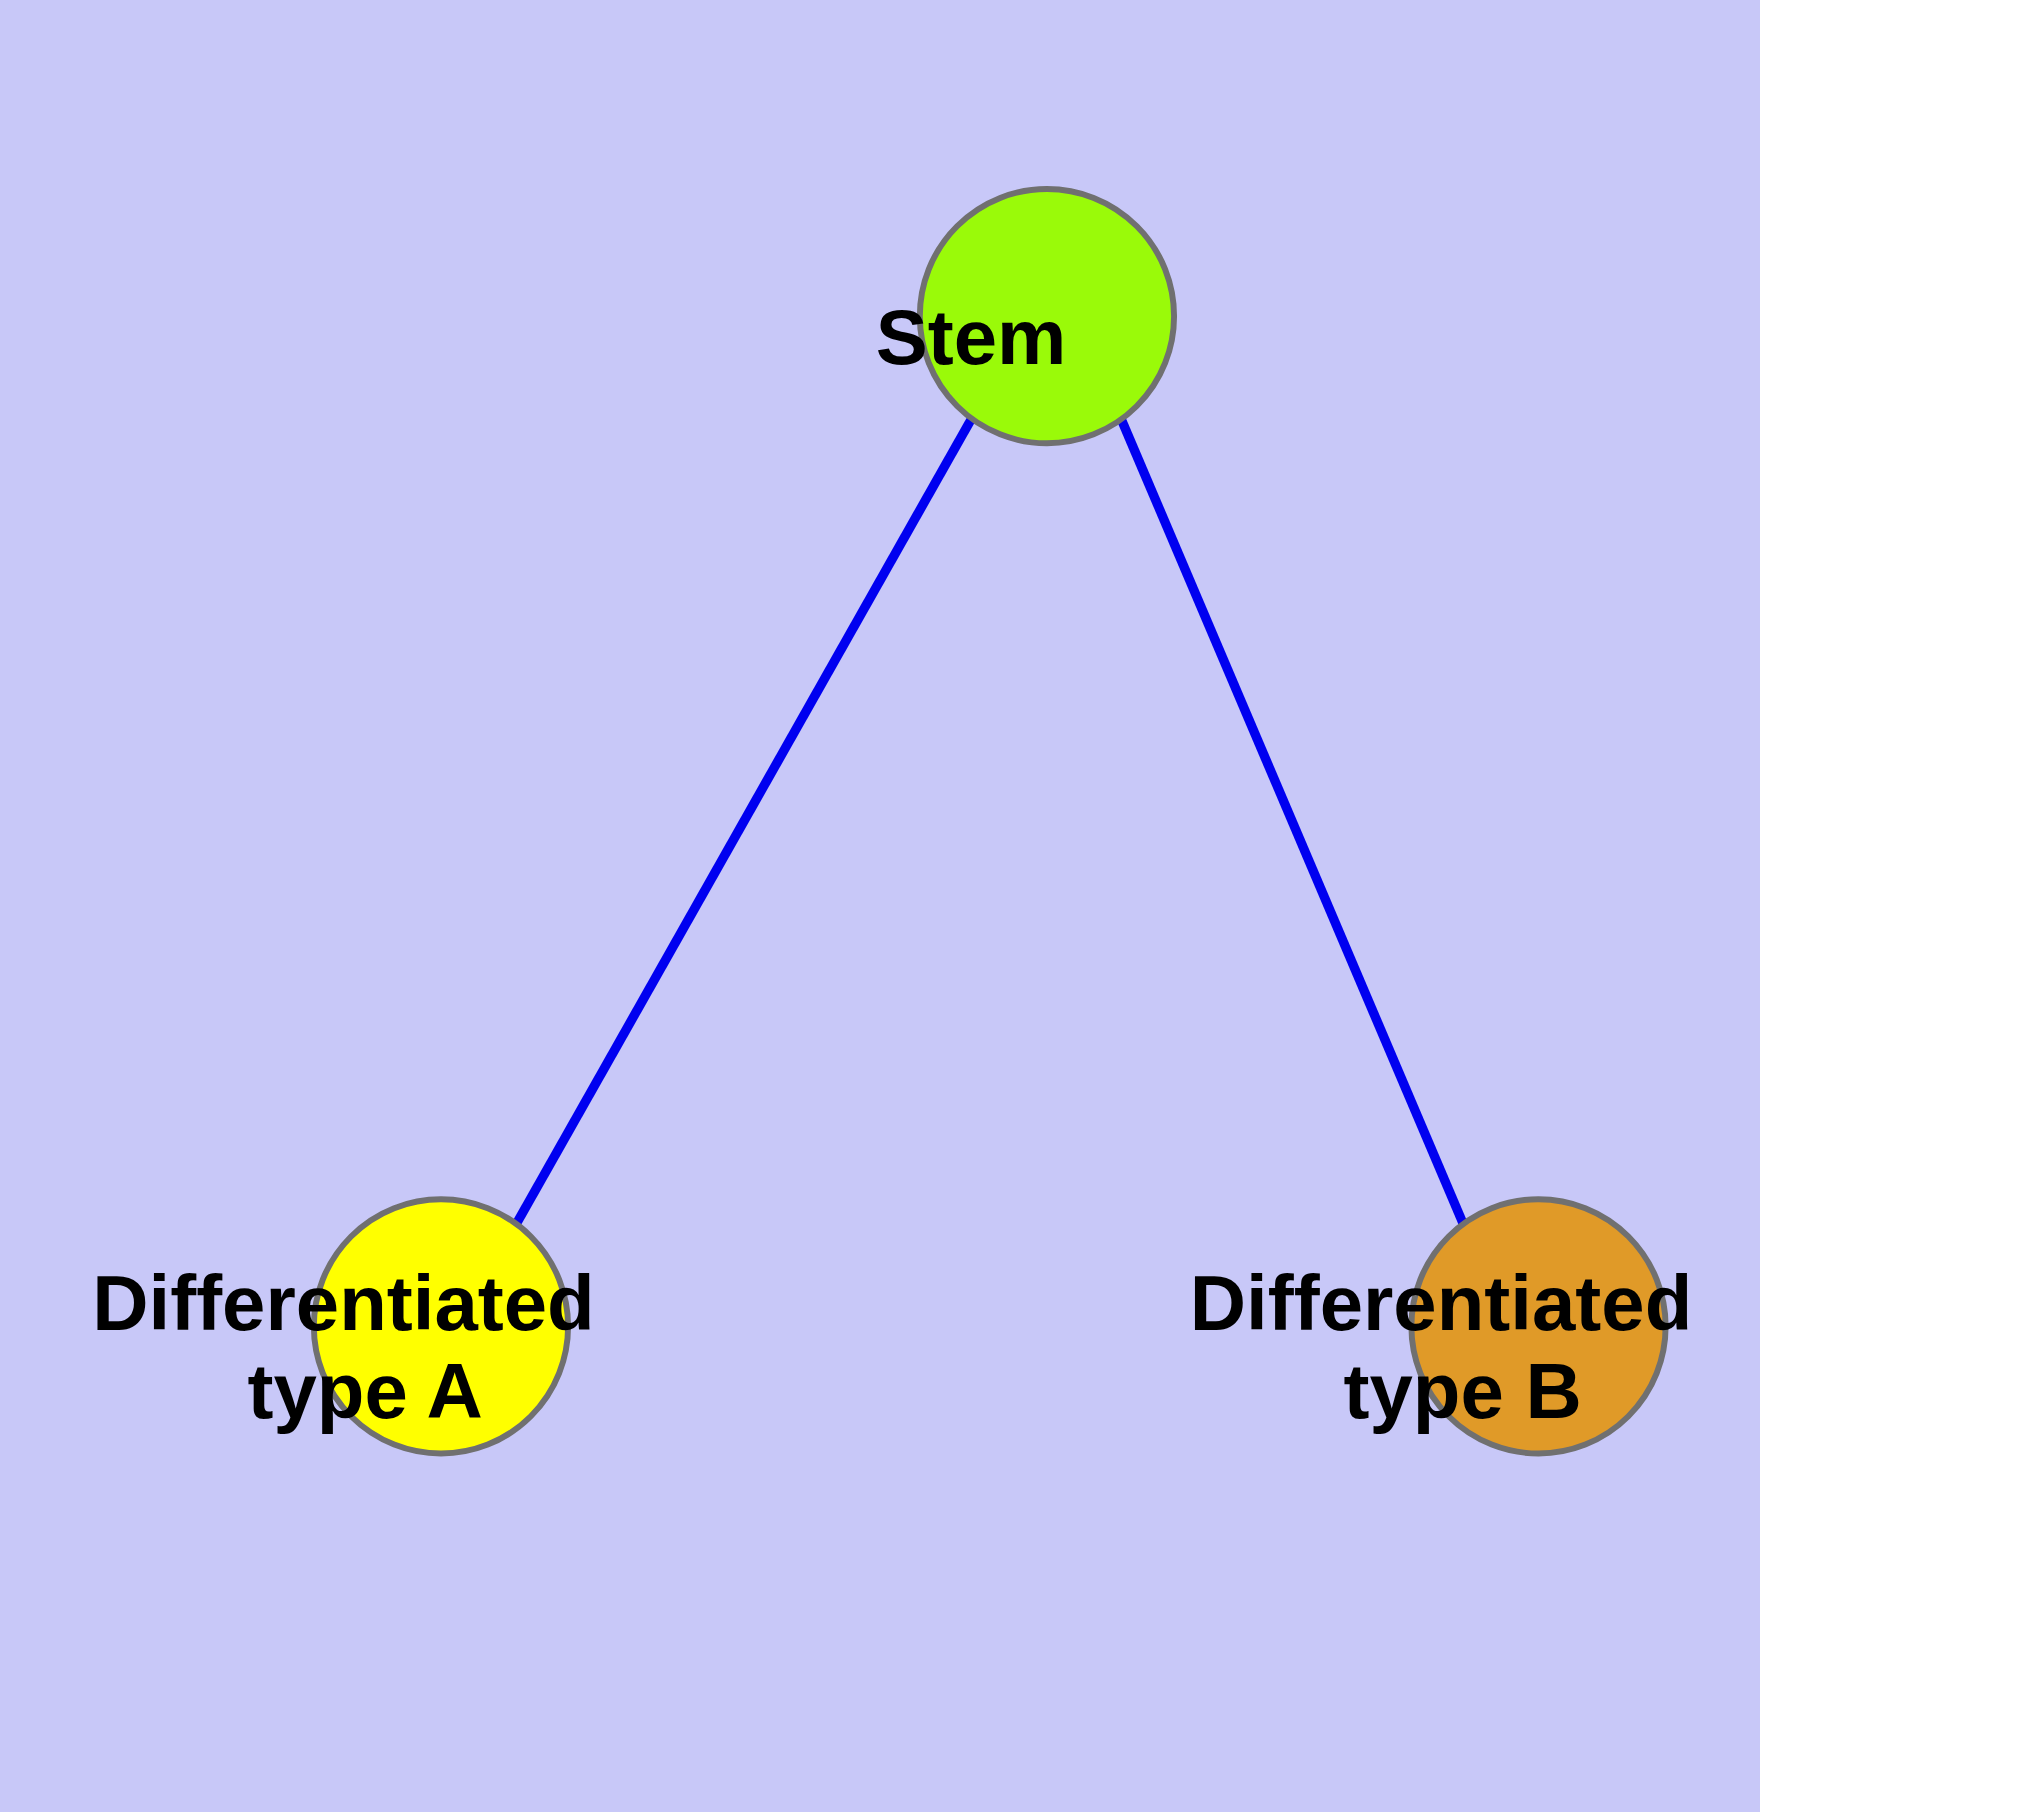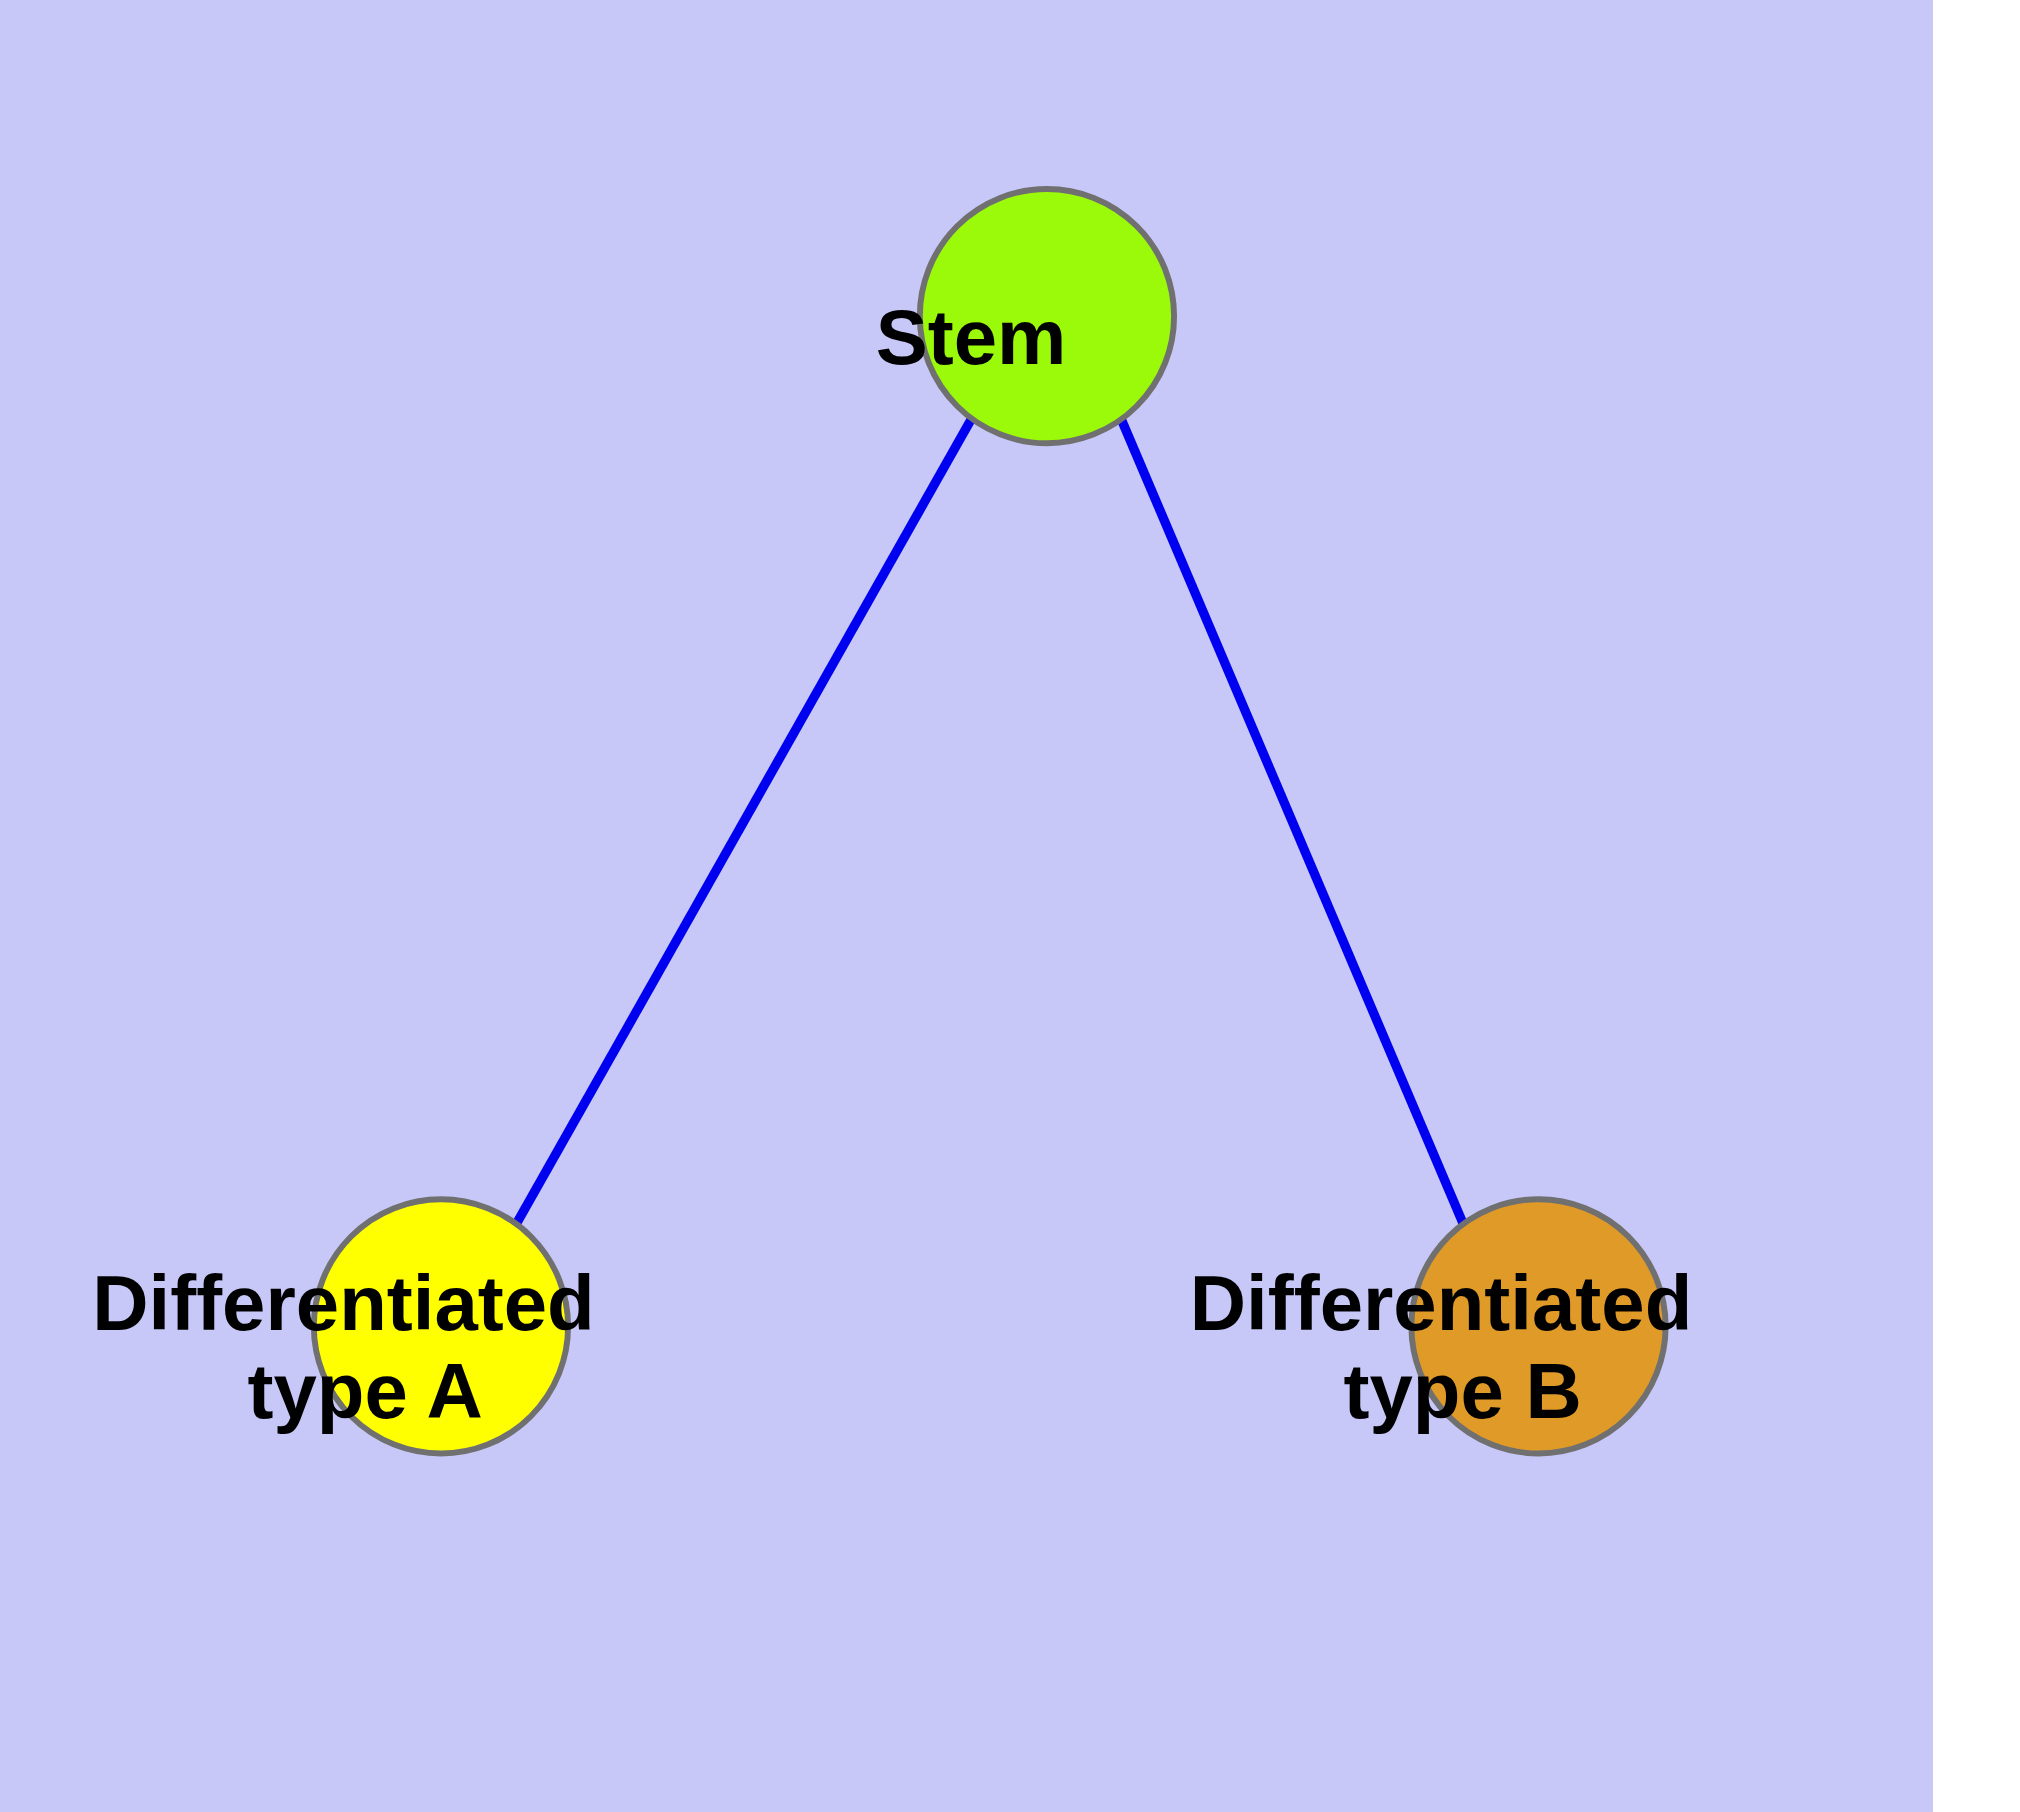--- a/index.html
+++ b/index.html
@@ -32,21 +32,21 @@
     fill: #000000;
     font-family: "Liberation Sans", "DejaVu Sans", sans-serif;
     text-anchor: middle;
     dominant-baseline: middle;
     white-space: pre;
   }
 </style>
 </head>
 <body>
 
-<div id="canvas" style="width: 1933px; height: 1812px;">
+<div id="canvas" style="width: 1760px; height: 1812px;">
 
   <div id="bg-rect" style="background: rgb(200, 200, 248); width: 2021px; height: 1812px;"></div>
 
   <svg id="graph-svg" viewBox="0 0 2384 2138" xmlns="http://www.w3.org/2000/svg">
 
     <g>
       <line id="edge-a" x1="1146" y1="494" x2="609" y2="1444" stroke="#0000f0" stroke-width="11" stroke-linecap="butt"></line>
       <line id="edge-b" x1="1322" y1="493" x2="1727" y2="1446" stroke="#0000f0" stroke-width="11" stroke-linecap="butt"></line>
     </g>
 

